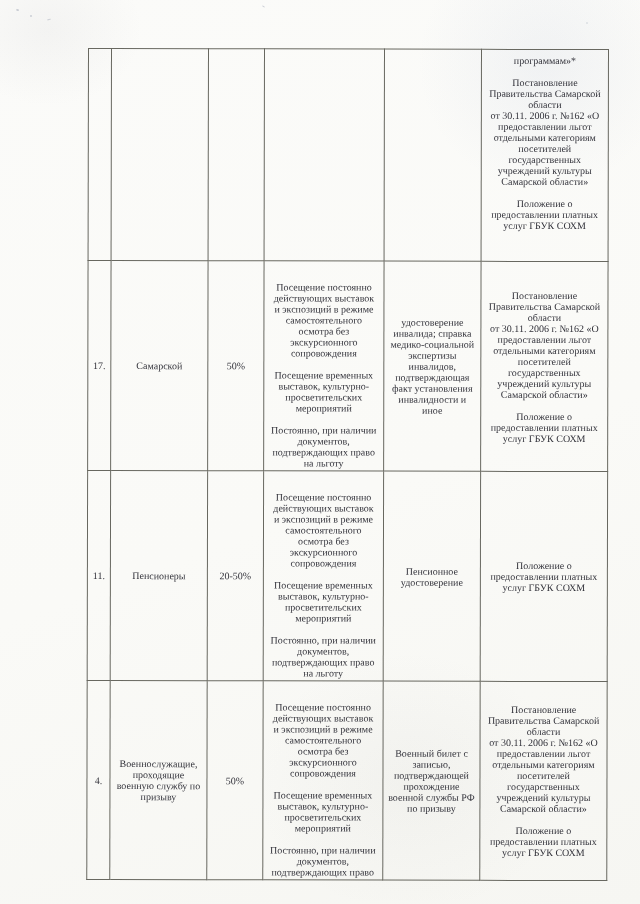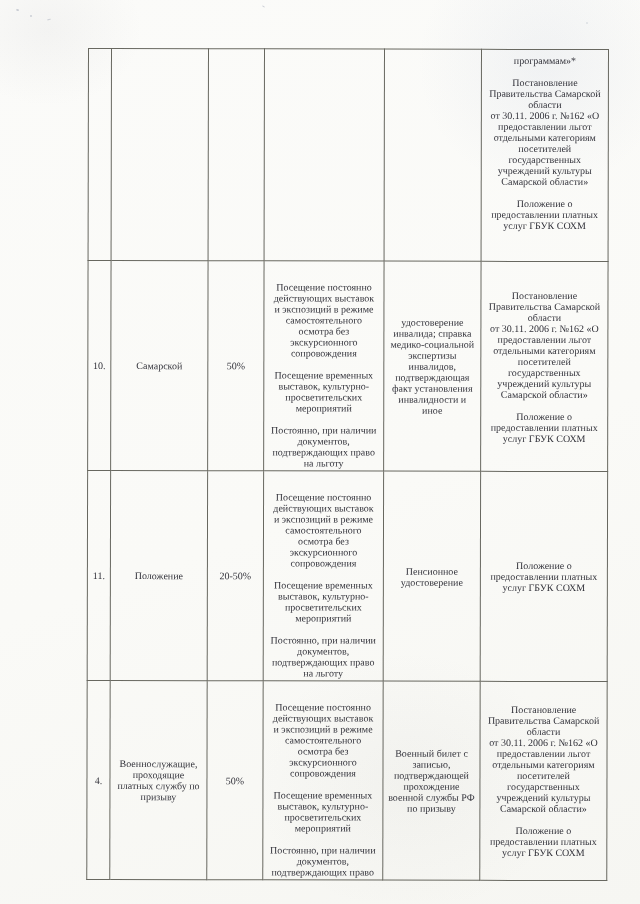--- a/index.html
+++ b/index.html
@@ -104,21 +104,21 @@
 государственных
 учреждений культуры
 Самарской области»
 
 Положение о
 предоставлении платных
 услуг ГБУК СОХМ</td>
     </tr>
 
     <tr class="row-10">
-      <td>10.</td>
+      <td>17.</td>
       <td>Самарской</td>
       <td>50%</td>
       <td class="v-top">Посещение постоянно
 действующих выставок
 и экспозиций в режиме
 самостоятельного
 осмотра без
 экскурсионного
 сопровождения
 
@@ -151,21 +151,21 @@
 учреждений культуры
 Самарской области»
 
 Положение о
 предоставлении платных
 услуг ГБУК СОХМ</td>
     </tr>
 
     <tr class="row-11">
       <td>11.</td>
-      <td>Положение</td>
+      <td>Пенсионеры</td>
       <td>20-50%</td>
       <td class="v-top">Посещение постоянно
 действующих выставок
 и экспозиций в режиме
 самостоятельного
 осмотра без
 экскурсионного
 сопровождения
 
 Посещение временных
@@ -181,21 +181,21 @@
 удостоверение</td>
       <td>Положение о
 предоставлении платных
 услуг ГБУК СОХМ</td>
     </tr>
 
     <tr class="row-12">
       <td>4.</td>
       <td>Военнослужащие,
 проходящие
-платных службу по
+военную службу по
 призыву</td>
       <td>50%</td>
       <td class="v-top">Посещение постоянно
 действующих выставок
 и экспозиций в режиме
 самостоятельного
 осмотра без
 экскурсионного
 сопровождения
 

